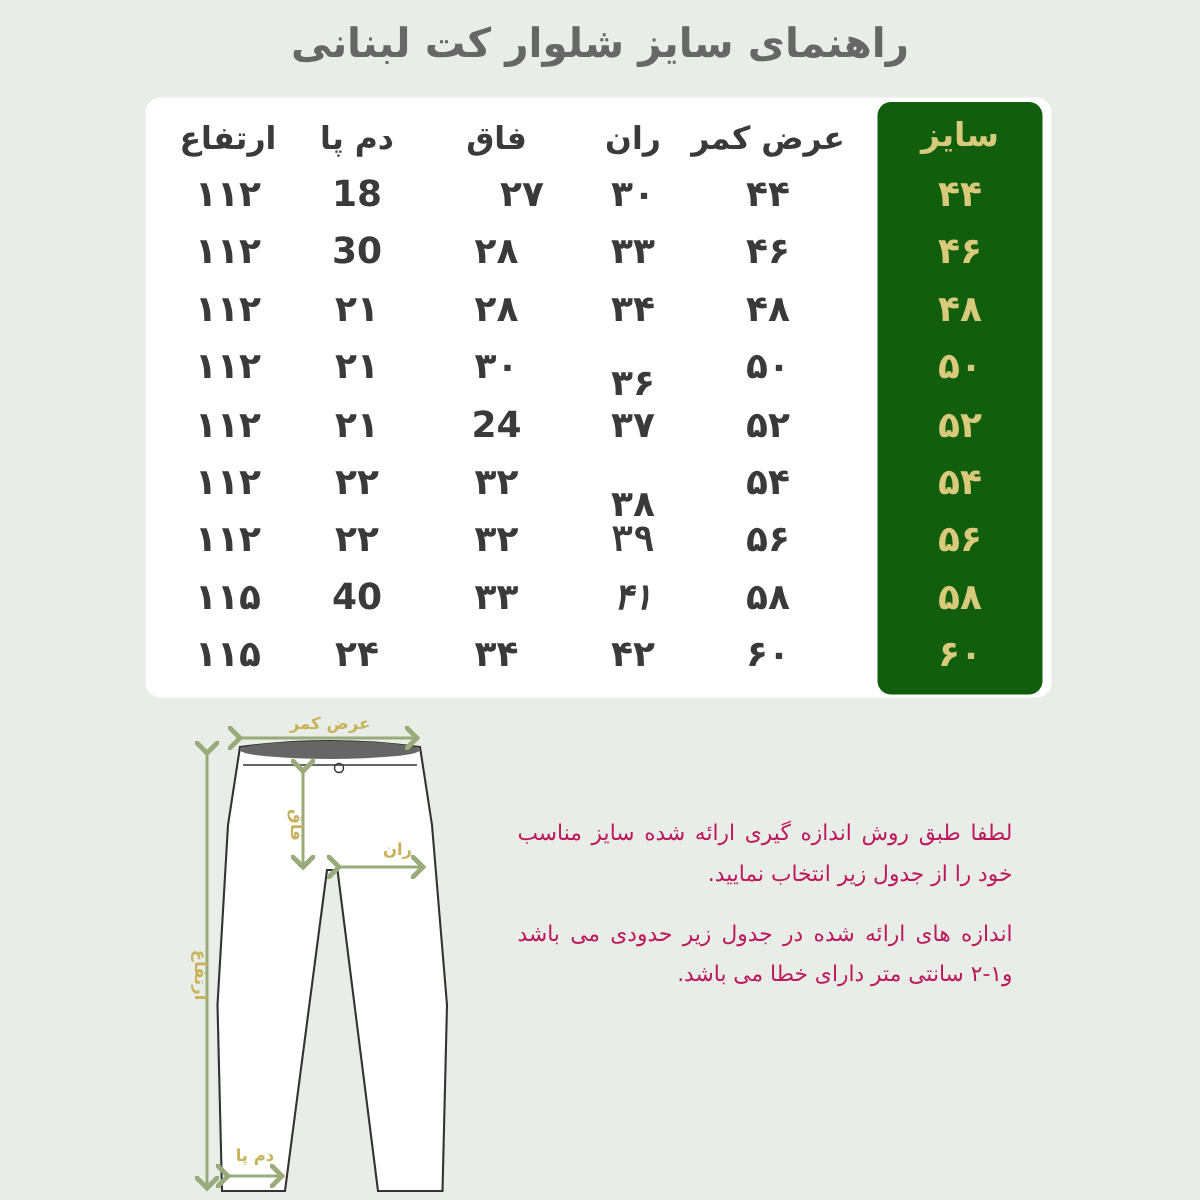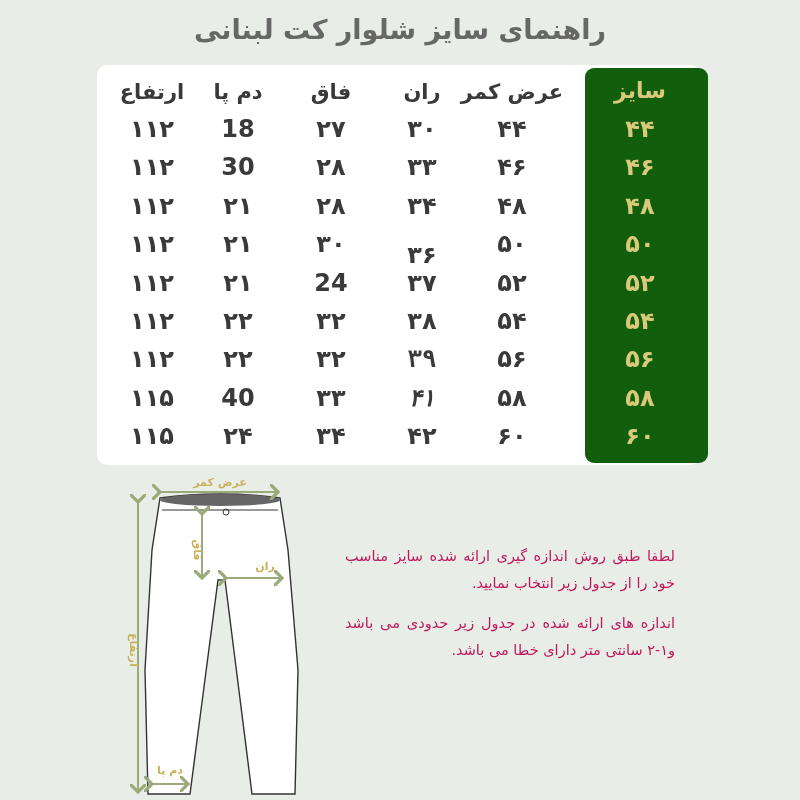--- a/index.html
+++ b/index.html
@@ -1,19 +1,19 @@
 <!DOCTYPE html>
 <html><head>
 <meta charset="utf-8">
 <style>
   html,body{margin:0;padding:0;}
   body{width:800px;height:800px;background:#e9ede8;font-family:"DejaVu Sans",sans-serif;position:relative;overflow:hidden;}
   .title{position:absolute;top:14px;left:0;width:800px;text-align:center;font-size:27px;font-weight:bold;color:#676767;direction:rtl;}
   .card{position:absolute;left:97px;top:65px;width:604px;height:400px;background:#fff;border-radius:10px;}
-  .green{position:absolute;left:585px;top:68px;width:123px;height:395px;background:#115e0c;border-radius:9px;}
+  .green{position:absolute;left:585px;top:68px;width:110px;height:395px;background:#115e0c;border-radius:9px;}
   .cell{position:absolute;width:110px;text-align:center;font-weight:bold;direction:rtl;}
   .hdr{font-size:21px;color:#3a3a3a;}
   .num{font-size:24px;color:#3a3a3a;}
   .green .cell{color:#d9c97a;left:0;}
   .note{position:absolute;right:125px;direction:rtl;text-align:justify;font-size:14.5px;color:#be185d;line-height:27px;width:330px;}
   .diagram{position:absolute;left:120px;top:470px;width:200px;height:330px;}
   .lbl{font-family:"DejaVu Sans",sans-serif;font-size:11px;fill:#c9b25b;font-weight:bold;}
 </style>
 </head>
 <body>
@@ -36,21 +36,21 @@
 
 <div class="cell hdr" style="left:457px;top:80px">عرض کمر</div>
 <div class="cell hdr" style="left:367px;top:80px">ران</div>
 <div class="cell hdr" style="left:276px;top:80px">فاق</div>
 <div class="cell hdr" style="left:183px;top:80px">دم پا</div>
 <div class="cell hdr" style="left:97px;top:80px">ارتفاع</div>
 
 <div id="rows">
     <div class="cell num" style="left: 457px; top: 115px;">۴۴</div>
     <div class="cell num" style="left: 367px; top: 115px;">۳۰</div>
-    <div class="cell num" style="left: 276px; top: 115px;">۲۷</div>
+    <div class="cell num" style="left: 293px; top: 115px;">۲۷</div>
     <div class="cell num" style="left: 183px; top: 115px;">18</div>
     <div class="cell num" style="left: 97px; top: 115px;">۱۱۲</div>
     <div class="cell num" style="left: 457px; top: 153.4px;">۴۶</div>
     <div class="cell num" style="left: 367px; top: 153.4px;">۳۳</div>
     <div class="cell num" style="left: 276px; top: 153.4px;">۲۸</div>
     <div class="cell num" style="left: 183px; top: 153.4px;">30</div>
     <div class="cell num" style="left: 97px; top: 153.4px;">۱۱۲</div>
     <div class="cell num" style="left: 457px; top: 191.8px;">۴۸</div>
     <div class="cell num" style="left: 367px; top: 191.8px;">۳۴</div>
     <div class="cell num" style="left: 276px; top: 191.8px;">۲۸</div>
@@ -60,21 +60,21 @@
     <div class="cell num" style="left: 367px; top: 241px;">۳۶</div>
     <div class="cell num" style="left: 276px; top: 230.2px;">۳۰</div>
     <div class="cell num" style="left: 183px; top: 230.2px;">۲۱</div>
     <div class="cell num" style="left: 97px; top: 230.2px;">۱۱۲</div>
     <div class="cell num" style="left: 457px; top: 268.6px;">۵۲</div>
     <div class="cell num" style="left: 367px; top: 268.6px;">۳۷</div>
     <div class="cell num" style="left: 276px; top: 268.6px;">24</div>
     <div class="cell num" style="left: 183px; top: 268.6px;">۲۱</div>
     <div class="cell num" style="left: 97px; top: 268.6px;">۱۱۲</div>
     <div class="cell num" style="left: 457px; top: 307px;">۵۴</div>
-    <div class="cell num" style="left: 367px; top: 307px;">۳۸</div>
+    <div class="cell num" style="left: 367px; top: 322px;">۳۸</div>
     <div class="cell num" style="left: 276px; top: 307px;">۳۲</div>
     <div class="cell num" style="left: 183px; top: 307px;">۲۲</div>
     <div class="cell num" style="left: 97px; top: 307px;">۱۱۲</div>
     <div class="cell num" style="left: 457px; top: 345.4px;">۵۶</div>
     <div class="cell num" style="left: 367px; top: 345.4px; font-family: Liberation Mono, monospace;">۳۹</div>
     <div class="cell num" style="left: 276px; top: 345.4px;">۳۲</div>
     <div class="cell num" style="left: 183px; top: 345.4px;">۲۲</div>
     <div class="cell num" style="left: 97px; top: 345.4px;">۱۱۲</div>
     <div class="cell num" style="left: 457px; top: 383.8px;">۵۸</div>
     <div class="cell num" style="left: 367px; top: 383.8px; font-style: italic;">۴۱</div>

